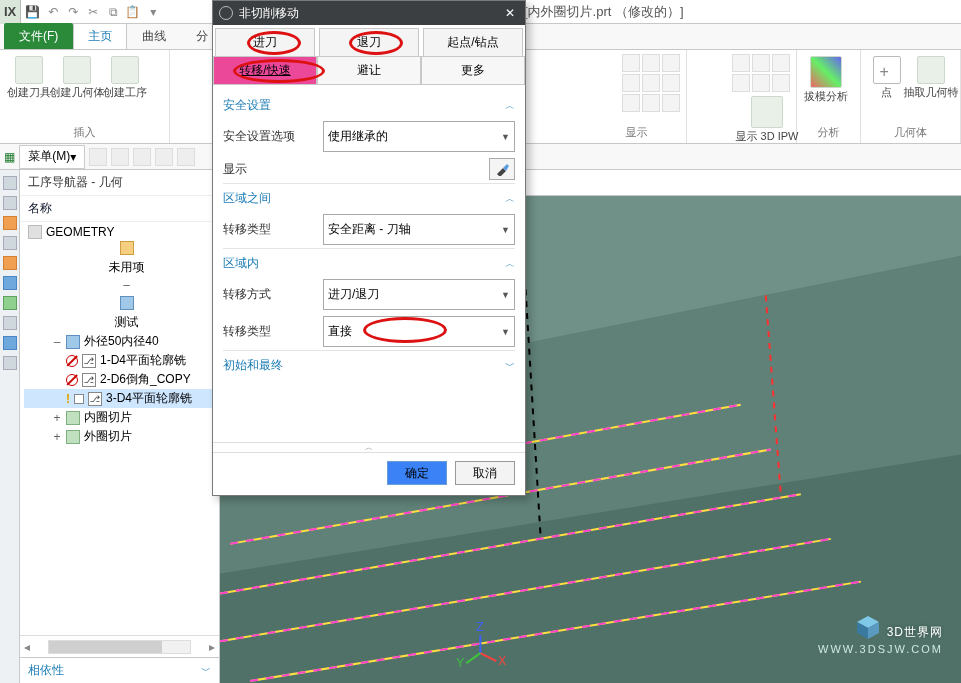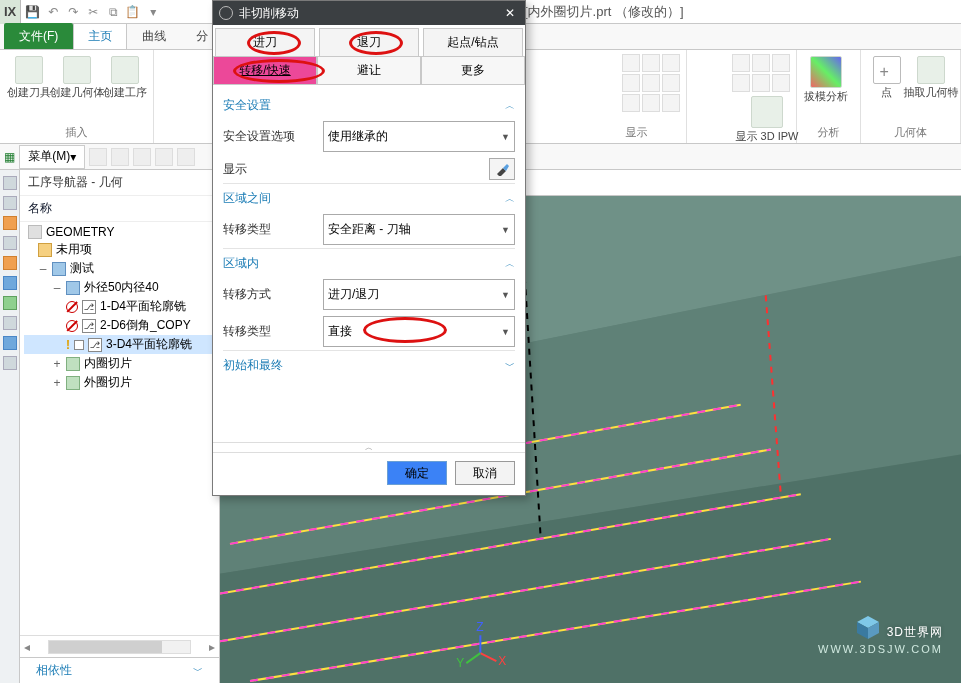--- a/index.html
+++ b/index.html
@@ -48,35 +48,35 @@
   .nav-title { padding:4px 8px; color:#333; border-bottom:1px solid #eee; }
   .nav-col { padding:4px 8px; color:#0f172a; border-bottom:1px solid #eee; }
   .tree { flex:1; overflow:auto; padding:2px 0 2px 4px; }
   .tn { display:flex; align-items:center; gap:4px; padding:1px 4px; white-space:nowrap; }
   .tn .tw { width:10px; text-align:center; color:#666; }
   .tn .ic { width:14px; height:14px; display:inline-block; }
   .ic.geo { background:#e0e0e0; border:1px solid #bbb; }
   .ic.fld { background:#f6d080; border:1px solid #d0a040; }
   .ic.obj { background:#a0c8e8; border:1px solid #6090c0; }
   .ic.cut { background:#c0e0c0; border:1px solid #80b080; }
-  .tn.l1 { padding-left:14px; }
+  .tn.l1 { padding-left:14px;flex-direction:column; }
   .tn.l2 { padding-left:28px; }
   .tn.l3 { padding-left:42px; }
   .tn.sel { background:#cfe6ff; }
   .tn .no { width:12px; height:12px; border:1.5px solid #c00; border-radius:50%; position:relative; }
   .tn .no::after { content:""; position:absolute; left:-2px; top:4px; width:14px; height:1.5px; background:#c00; transform:rotate(-45deg); }
   .tn .warn { color:#e0a000; font-weight:bold; }
   .tn .chk { width:10px; height:10px; border:1px solid #888; background:#fff; }
   .tn .op { width:14px; height:14px; background:#fff; border:1px solid #888; display:inline-flex; align-items:center; justify-content:center; font-size:9px; color:#444; }
 
   .nav-scroll { height:22px; border-top:1px solid #ddd; display:flex; align-items:center; }
   .nav-scroll-track { flex:1; height:14px; background:#f1f1f1; border:1px solid #ddd; margin:0 14px; position:relative; }
   .nav-scroll-thumb { position:absolute; left:0; top:0; bottom:0; width:80%; background:#cfcfcf; }
 
-  .dep-panel { border-top:1px solid #c8c8c8; padding:4px 16px; color:#1b7cb5; display:flex; justify-content:space-between; align-items:center; }
+  .dep-panel { border-top:1px solid #c8c8c8; padding:4px 8px; color:#1b7cb5; display:flex; justify-content:space-between; align-items:center; }
   .dep-panel .chev { font-size:10px; color:#1b7cb5; }
 
   
   .viewport { flex:1; position:relative; overflow:hidden; background:linear-gradient(180deg,#6f8f85 0%,#5e7e74 40%,#4f6f65 100%); }
   .vp-toolbar { position:absolute; top:0; left:0; right:0; height:26px; background:#fff; border-bottom:1px solid #c8c8c8; display:flex; align-items:center; gap:2px; padding:0 4px; }
   .vp-tb-ic { width:18px; height:18px; background:#f3f3f3; border:1px solid #ddd; }
   .vp-surface { position:absolute; top:26px; left:0; right:0; bottom:0; }
   .vp-surface svg { width:100%; height:100%; display:block; }
   .watermark { position:absolute; right:18px; bottom:28px; text-align:right; }
   .watermark .l1 { font-size:26px; font-weight:normal; color:#fff; letter-spacing:1px; text-shadow:0 0 4px rgba(0,0,0,.3);}
@@ -131,21 +131,21 @@
 </div>
 
 <div class="ribbon-tabs">
   <div class="rtab file">文件(F)</div>
   <div class="rtab active">主页</div>
   <div class="rtab">曲线</div>
   <div class="rtab">分</div>
 </div>
 
 <div class="ribbon-body">
-  <div class="rgroup" style="width:154px">
+  <div class="rgroup" style="width:170px">
     <div class="rgroup-tools">
       <div class="rtool">
           <div class="rtool-icon"></div>
           <div class="rtool-label">创建刀具</div>
         </div>
       <div class="rtool">
           <div class="rtool-icon"></div>
           <div class="rtool-label">创建几何体</div>
         </div>
       <div class="rtool">

